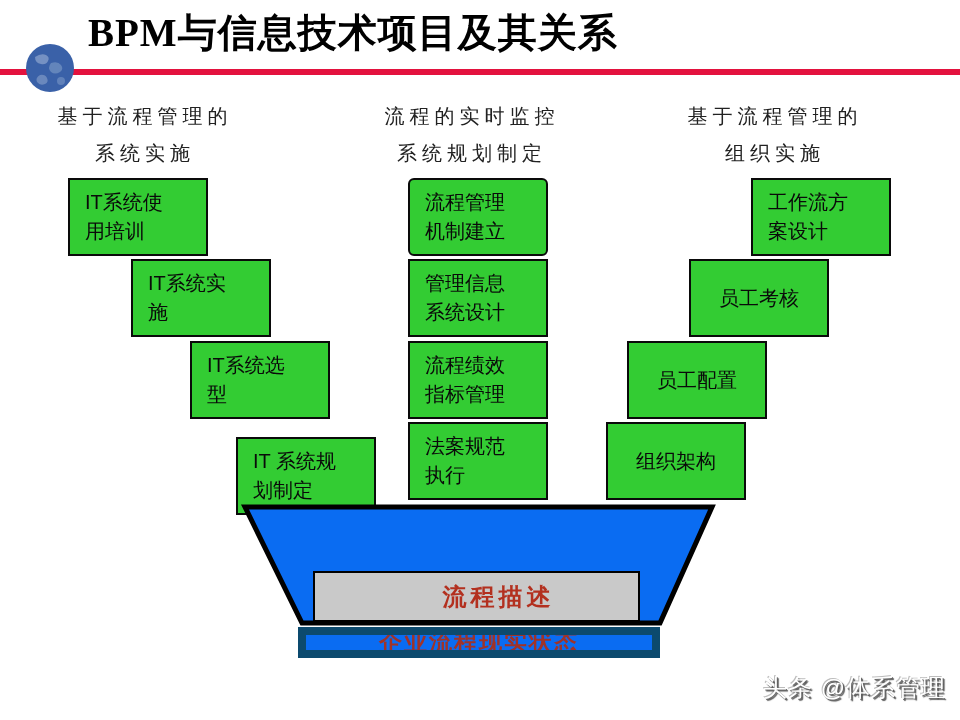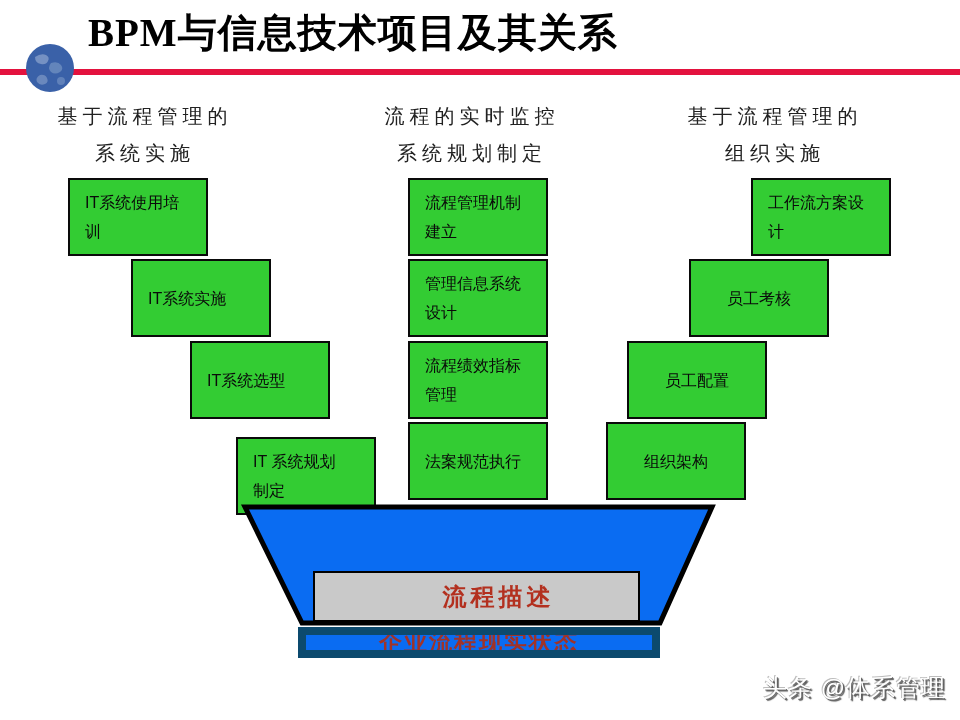--- a/index.html
+++ b/index.html
@@ -26,31 +26,31 @@
     font-weight:500;
   }
   .col-header.h-left  { left:30px; }
   .col-header.h-mid   { left:357px; }
   .col-header.h-right { left:660px; }
   .pbox {
     position:absolute; width:140px; height:78px;
     background:#33cc33; border:2px solid #0a0a0a;
     display:flex; align-items:center;
     padding:4px 24px 4px 15px;
-    font-size:16px; line-height:29px; color:#0a0a0a;
+    font-size:20px; line-height:29px; color:#0a0a0a;
     word-break:break-all;
   }
   .pbox.single { justify-content:center; padding:12px; text-align:right; word-break:keep-all; }
   
   .bL0 { left:68px;  top:178px; }
   .bL1 { left:131px; top:259px; }
   .bL2 { left:190px; top:341px; }
   .bL3 { left:236px; top:422px;margin-top:15px; }
   
-  .bM0 { left:408px; top:178px; }
+  .bM0 { left:408px; top:178px;border-radius:6px; }
   .bM1 { left:408px; top:259px; }
   .bM2 { left:408px; top:341px; }
   .bM3 { left:408px; top:422px; }
   
   .bR0 { left:751px; top:178px; }
   .bR1 { left:689px; top:259px; }
   .bR2 { left:627px; top:341px; }
   .bR3 { left:563px; top:422px;margin-left:43px; }
   .funnel-svg { position:absolute; left:230px; top:495px; width:500px; height:140px; }
   .funnel-layer {

